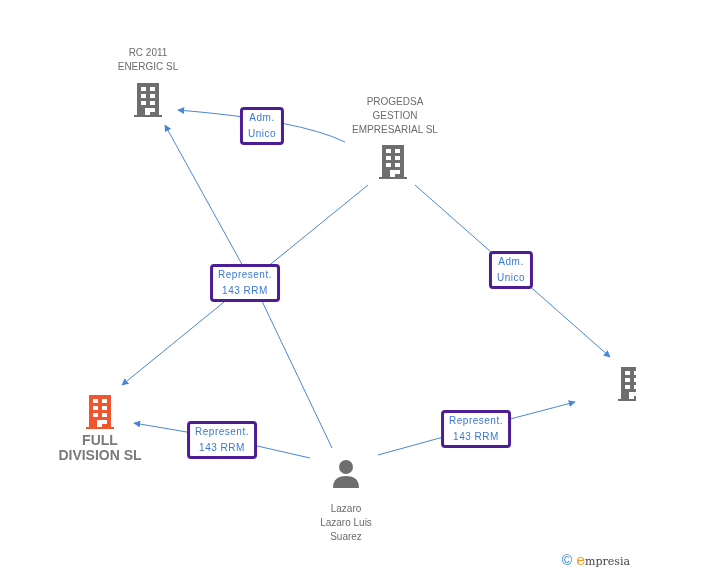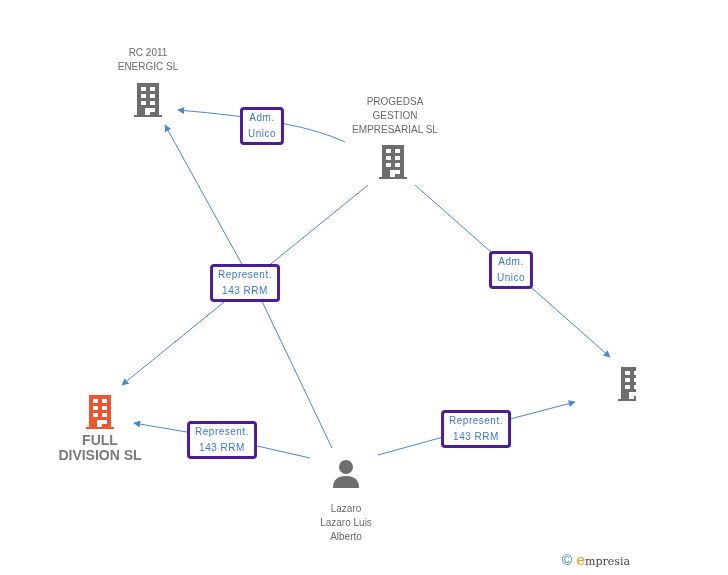--- a/index.html
+++ b/index.html
@@ -115,21 +115,21 @@
       </g>
   </svg>
 
   <svg class="icon" style="left:332px; top:458px;" width="28" height="30" viewBox="0 0 28 30">
     <circle cx="14" cy="9" r="7" fill="#6e6e6e"></circle>
     <path d="M1,30 Q1,18 14,18 Q27,18 27,30 z" fill="#6e6e6e"></path>
   </svg>
   <div class="node-label" style="left:346px; top:482px;margin-top:20px;">
     <span>Lazaro</span>
     <span>Lazaro Luis</span>
-    <span>Alberto</span>
+    <span>Suarez</span>
   </div>
 
   <div class="edge-label" style="left:262px; top:126px;">
     <span>Adm.</span>
     <span>Unico</span>
   </div>
   <div class="edge-label" style="left:511px; top:270px;">
     <span>Adm.</span>
     <span>Unico</span>
   </div>

